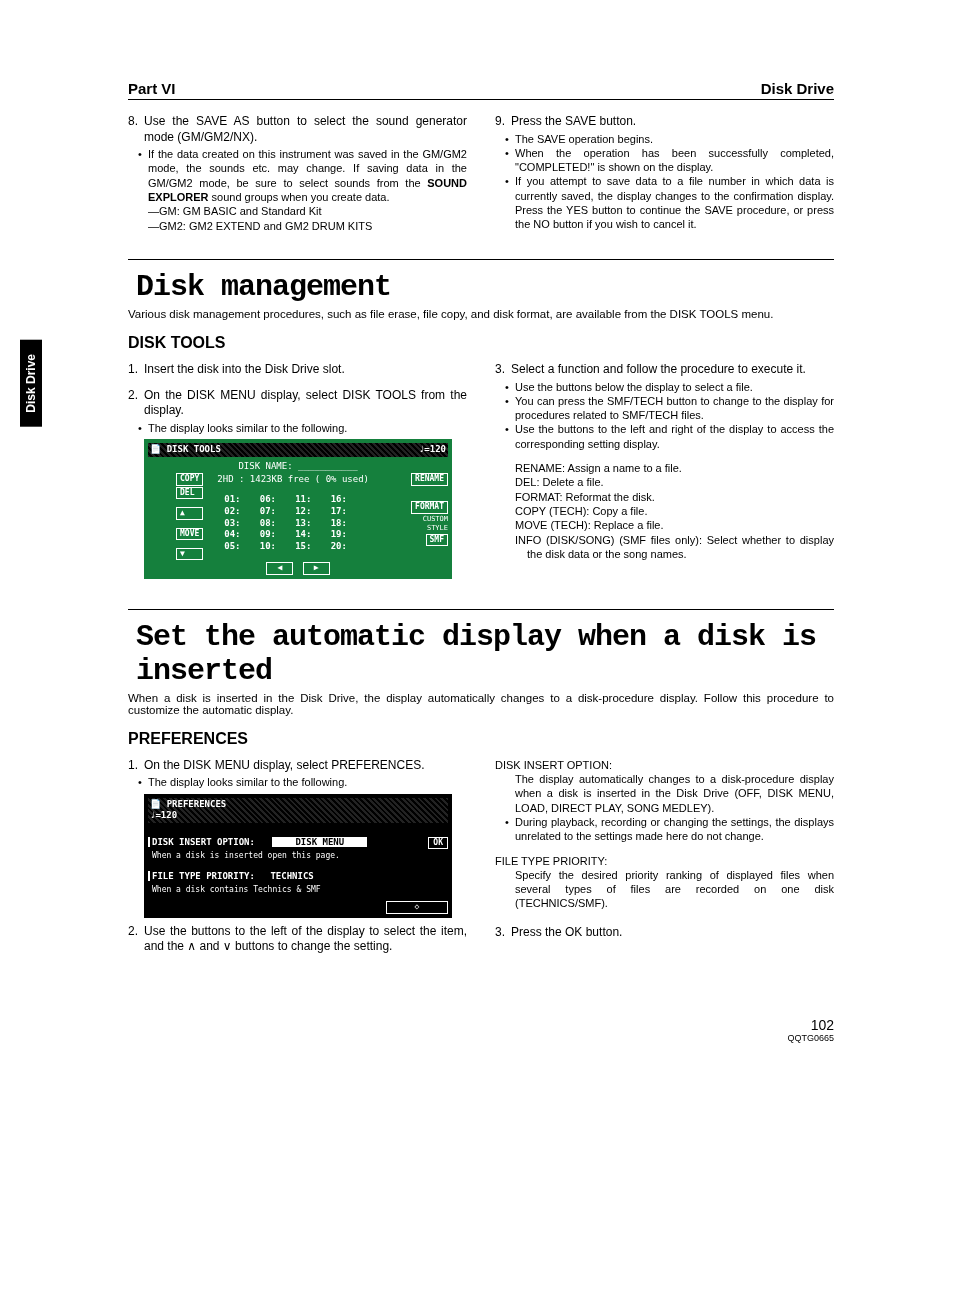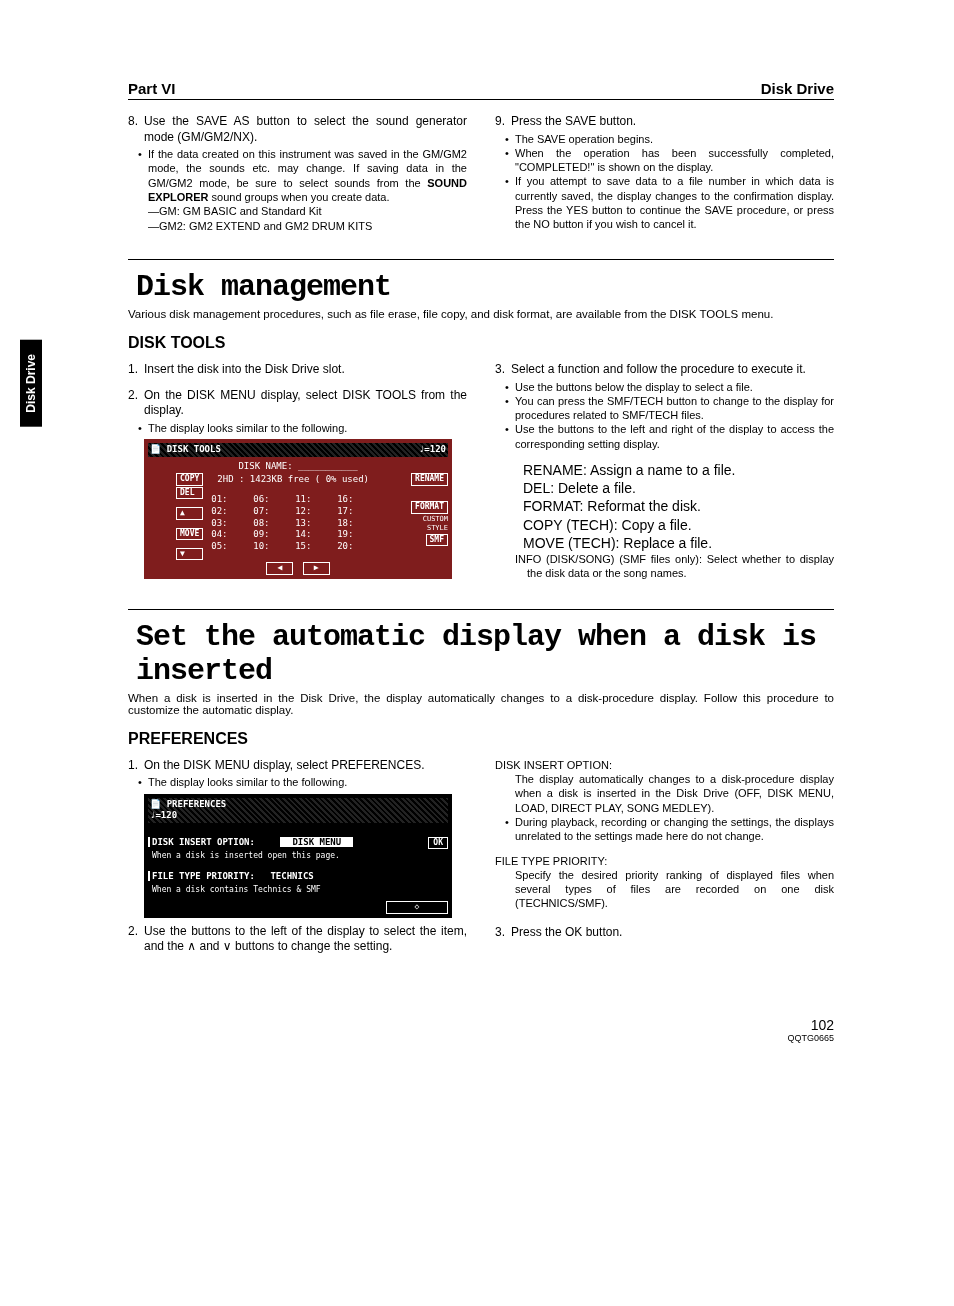--- a/index.html
+++ b/index.html
@@ -94,21 +94,21 @@
     text-align: justify;
   }
   h2.sub {
     font-family: "Arial Black", Arial, sans-serif;
     font-size: 16px;
     margin: 6px 0 10px 0;
     font-weight: 900;
   }
   
   .screen {
-    background: #7f1d1d;
+    background: #15803d;
     color: #fff;
     font-family: monospace;
     font-size: 9px;
     padding: 4px;
     margin: 4px 0 4px 16px;
     width: 300px;
   }
   .screen .titlebar {
     display: flex;
     justify-content: space-between;
@@ -123,21 +123,22 @@
     border: 1px solid #fff;
     padding: 0 3px;
     font-size: 8px;
     font-weight: bold;
     margin-left: 28px;
   }
   .screen .filegrid {
     display: flex;
     gap: 4px;
     flex: 1;
-    margin: 0 8px;
+    margin: 0 21px;
+    font-weight: bold;
   }
   .screen .fgcol { flex:1; }
   .screen .arrow-bar {
     text-align:center;
     margin-top:2px;
   }
   .screen .arrow-bar span {
     display:inline-block;
     border:1px solid #fff;
     padding:0 10px;
@@ -164,22 +165,22 @@
     flex-direction:column;
   }
   .screen2 .opt-label {
     font-weight:bold;
     display:inline;
   }
   .screen2 .opt-val {
     background:#fff;
     color:#000;
     font-weight:bold;
-    padding:0 12px;
-    margin-left:20px;
+    padding:0 23px;
+    margin-left:12px;
   }
   .screen2 .caption {
     font-size:8px;
     margin:2px 0 10px 4px;
   }
   .screen2 .okbtn {
     border:1px solid #fff;
     padding:0 4px;
     font-size:8px;
     font-weight:bold;
@@ -190,22 +191,22 @@
     margin-top:6px;
   }
   .screen2 .arrow-bar span {
     display:inline-block;
     border:1px solid #fff;
     width:60px;
     text-align:center;
     font-size:8px;
   }
   .defn {
-    font-size:14px;
-    margin-left:28px;
+    font-size:11px;
+    margin-left:20px;
     text-indent:-0px;
   }
   .defn-hang {
     font-size:11px;
     margin-left:32px;
     text-indent:-12px;
     text-align:justify;
   }
   .small-label {
     font-size:11px;

